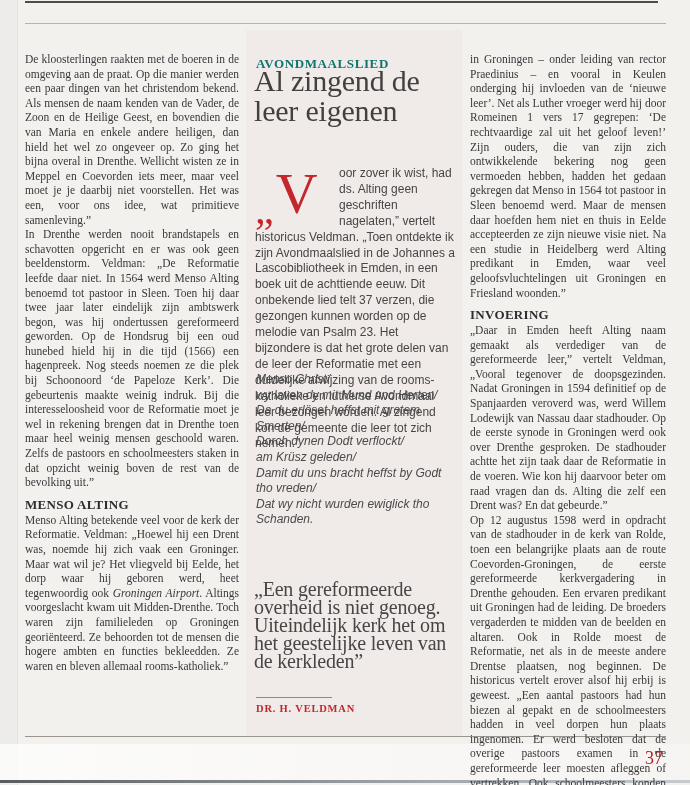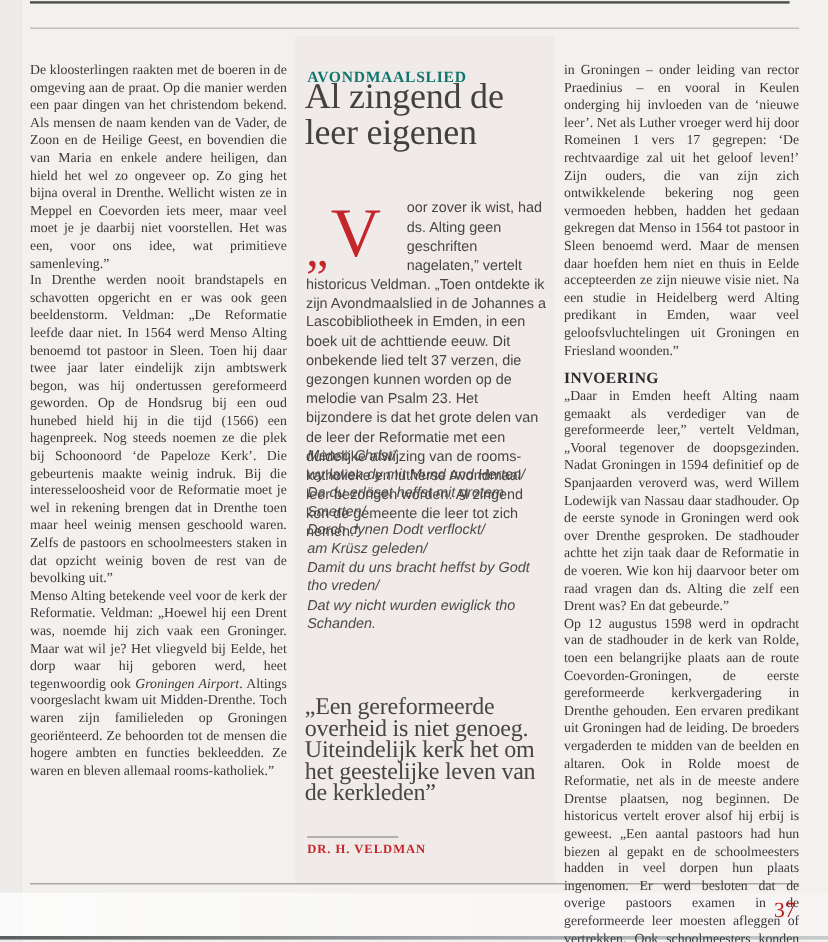--- a/index.html
+++ b/index.html
@@ -63,20 +63,21 @@
 <div class="scan-bottom-band"></div>
 <div class="scan-bottom-edge"></div>
 
 <div class="rule top-rule"></div>
 <div class="rule header-rule"></div>
 <div class="rule footer-rule"></div>
 
 <div class="col col-left">
   <p>De kloosterlingen raakten met de boeren in de omgeving aan de praat. Op die manier werden een paar dingen van het christendom bekend. Als mensen de naam kenden van de Vader, de Zoon en de Heilige Geest, en bovendien die van Maria en enkele andere heiligen, dan hield het wel zo ongeveer op. Zo ging het bijna overal in Drenthe. Wellicht wisten ze in Meppel en Coevorden iets meer, maar veel moet je je daarbij niet voorstellen. Het was een, voor ons idee, wat primitieve samenleving.”</p>
   <p>In Drenthe werden nooit brandstapels en schavotten opgericht en er was ook geen beeldenstorm. Veldman: „De Reformatie leefde daar niet. In 1564 werd Menso Alting benoemd tot pastoor in Sleen. Toen hij daar twee jaar later eindelijk zijn ambtswerk begon, was hij ondertussen gereformeerd geworden. Op de Hondsrug bij een oud hunebed hield hij in die tijd (1566) een hagenpreek. Nog steeds noemen ze die plek bij Schoonoord ‘de Papeloze Kerk’. Die gebeurtenis maakte weinig indruk. Bij die interesseloosheid voor de Reformatie moet je wel in rekening brengen dat in Drenthe toen maar heel weinig mensen geschoold waren. Zelfs de pastoors en schoolmeesters staken in dat opzicht weinig boven de rest van de bevolking uit.”</p>
+  <h3>MENSO ALTING</h3>
   <p><span>Menso Alting betekende veel voor de kerk der Reformatie. Veldman: „Hoewel hij een Drent was, noemde hij zich vaak een Groninger. Maar wat wil je? Het vliegveld bij Eelde, het dorp waar hij geboren werd, heet tegenwoordig ook </span><span class="ital">Groningen Airport</span><span>. Altings voorgeslacht kwam uit Midden-Drenthe. Toch waren zijn familieleden op Groningen georiënteerd. Ze behoorden tot de mensen die hogere ambten en functies bekleedden. Ze waren en bleven allemaal rooms-katholiek.”</span></p>
 </div>
 
 <div class="kicker">AVONDMAALSLIED</div>
 <div class="title">
   <div>Al zingend de</div>
   <div>leer eigenen</div>
 </div>
 
 <div class="intro">

